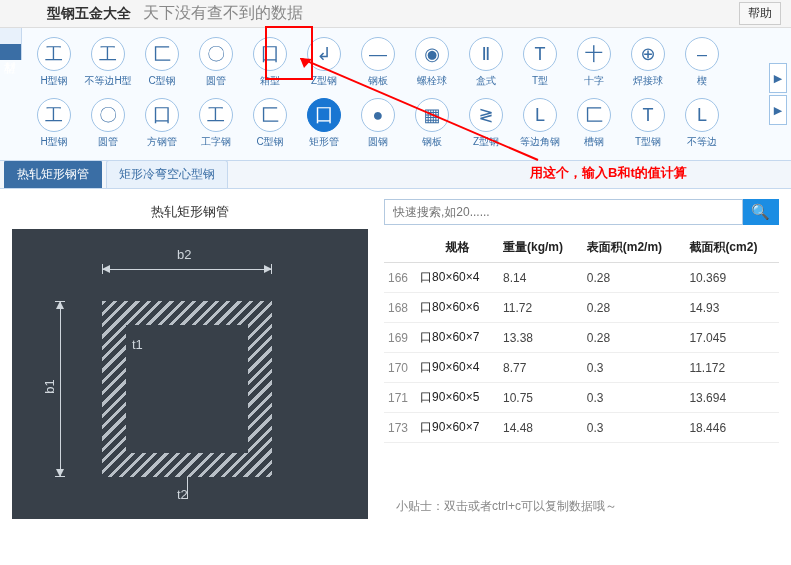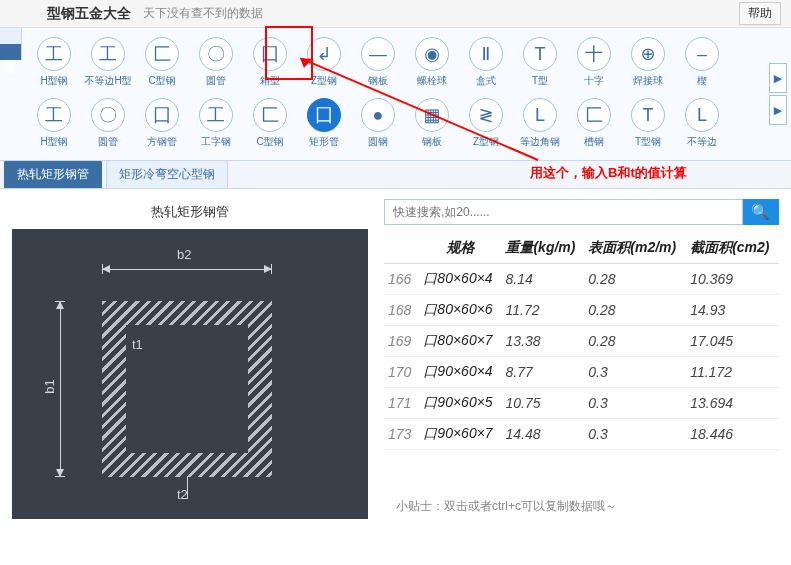--- a/index.html
+++ b/index.html
@@ -1,19 +1,19 @@
 <!DOCTYPE html>
 <html><head>
 <meta charset="utf-8">
 <style>
   * { box-sizing: border-box; margin: 0; padding: 0; }
   body { font-family: "Microsoft YaHei", Arial, sans-serif; font-size: 12px; color: #333; width: 791px; }
   .header { display: flex; align-items: center; padding: 4px 10px; background: #f5f5f5; border-bottom: 1px solid #ddd; height: 28px; }
   .app-title { font-weight: bold; color: #333; font-size: 14px; margin-left: 37px; }
-  .tagline { margin-left: 12px; color: #888; font-size: 12px; }
+  .tagline { margin-left: 12px; color: #888; font-size: 16px; }
   .help { margin-left: auto; color: #333; padding: 2px 8px; border: 1px solid #ccc; background: #f8f8f8; cursor: pointer; }
 
   .ribbon { display: flex; border-bottom: 1px solid #c5d8ee; background: #f7fbff; position: relative; }
   .side-tabs { display: flex; flex-direction: column; width: 22px; }
   .side-tab { writing-mode: vertical-rl; text-orientation: upright; padding: 8px 3px; text-align: center; font-size: 12px; background: #e8f1fb; color: #3a6ea5; border-right: 1px solid #c5d8ee; cursor: pointer; }
   .side-tab.active { background: #3a6ea5; color: #fff; }
   .icon-grid { flex: 1; padding: 6px 8px 4px 8px; overflow: hidden; }
   .icon-row { display: flex; gap: 6px; margin-bottom: 4px; }
   .icon-btn { width: 48px; display: flex; flex-direction: column; align-items: center; gap: 3px; padding: 3px 2px; border-radius: 4px; cursor: pointer; }
   .icon-circle { width: 34px; height: 34px; border-radius: 50%; border: 1px solid #9fc3e6; background: #fff; display: flex; align-items: center; justify-content: center; color: #3a6ea5; font-size: 18px; }
@@ -40,21 +40,21 @@
   .dim-tick-h { position: absolute; height: 1px; width: 10px; background: #cfd6dc; }
   .arrow-l { position:absolute; width:0;height:0;border-top:4px solid transparent;border-bottom:4px solid transparent;border-right:8px solid #cfd6dc; }
   .arrow-r { position:absolute; width:0;height:0;border-top:4px solid transparent;border-bottom:4px solid transparent;border-left:8px solid #cfd6dc; }
   .arrow-u { position:absolute; width:0;height:0;border-left:4px solid transparent;border-right:4px solid transparent;border-bottom:8px solid #cfd6dc; }
   .arrow-d { position:absolute; width:0;height:0;border-left:4px solid transparent;border-right:4px solid transparent;border-top:8px solid #cfd6dc; }
 
   .right-pane { flex: 1; padding: 10px 12px 4px 4px; display: flex; flex-direction: column; }
   .search-row { display: flex; margin-bottom: 8px; }
   .search-input { flex: 1; border: 1px solid #b3c9e0; padding: 5px 8px; font-size: 12px; color: #333; }
   .search-btn { width: 36px; background: #1b8de3; color: #fff; border: none; display: flex; align-items: center; justify-content: center; font-size: 15px; cursor: pointer; }
-  table { width: 100%; border-collapse: collapse; font-size: 14px; font-style: italic; }
+  table { width: 100%; border-collapse: collapse; font-size: 12px; }
   thead th { padding: 6px 4px; text-align: left; font-weight: bold; color: #222; border-bottom: 1px solid #ddd; }
   thead th:first-child { width: 30px; }
   tbody td { padding: 6px 4px; border-bottom: 1px solid #eee; color: #444; }
   tbody td.idx { color: #888; text-align: right; padding-right: 8px; width: 30px; }
   tbody td.spec { color: #222; }
   .hint { padding: 8px 12px; color: #888; font-size: 12px; }
 
   
   .annot-box { position: absolute; border: 2px solid #ff0000; pointer-events: none; }
   .annot-arrow { position: absolute; pointer-events: none; }

